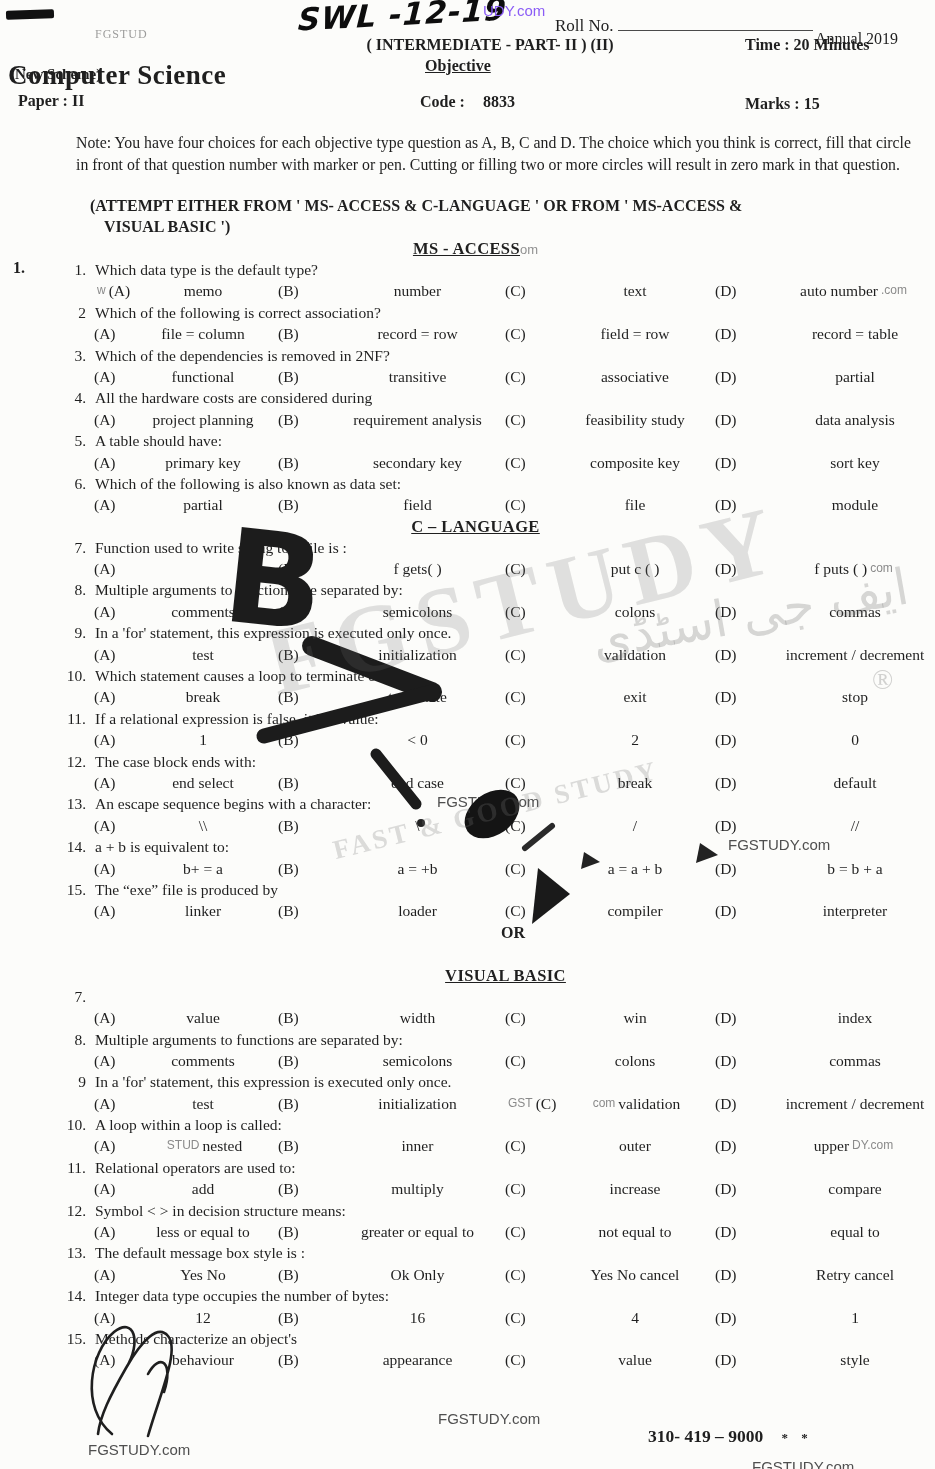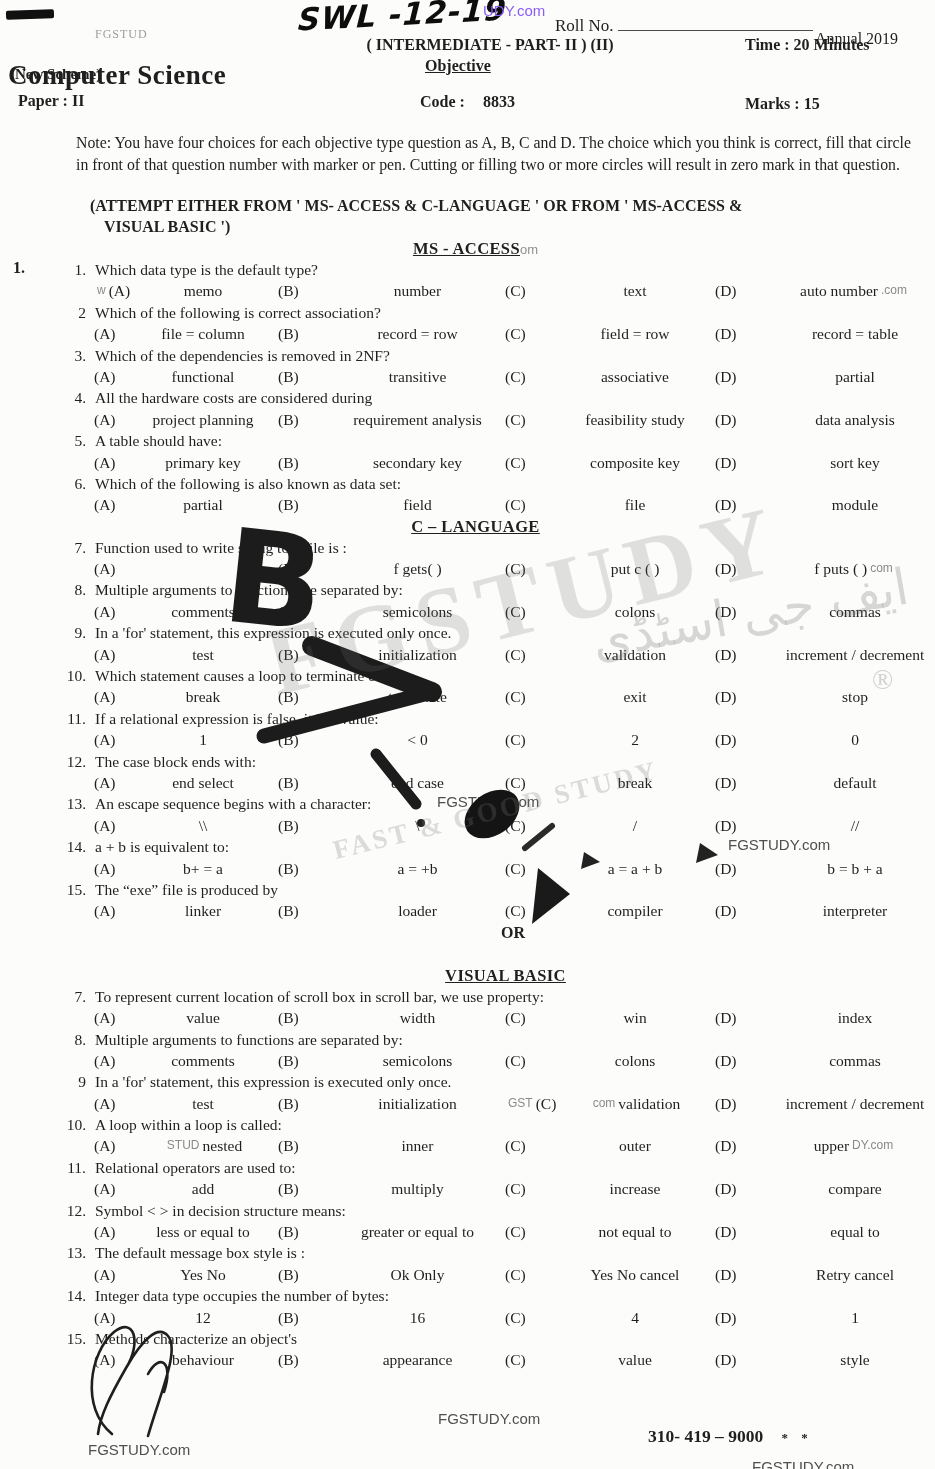--- a/index.html
+++ b/index.html
@@ -310,21 +310,20 @@
         <span class="o-text">loader</span>
         <span class="o-label">(C)</span>
         <span class="o-text">compiler</span>
         <span class="o-label">(D)</span>
         <span class="o-text">interpreter</span>
       </div>
       <div class="or-row">OR</div>
       <div class="sec-head gap-before" style="text-indent: 60px;"><span class="sec-title">VISUAL BASIC</span></div>
       <div class="q-line">
         <span class="q-no">7.</span>
-        <span class="q-text">To  represent current location of scroll box  in scroll bar, we use property:</span>
       </div>
       <div class="o-line">
         <span class="o-label">(A)</span>
         <span class="o-text">value</span>
         <span class="o-label">(B)</span>
         <span class="o-text">width</span>
         <span class="o-label">(C)</span>
         <span class="o-text">win</span>
         <span class="o-label">(D)</span>
         <span class="o-text">index</span>

